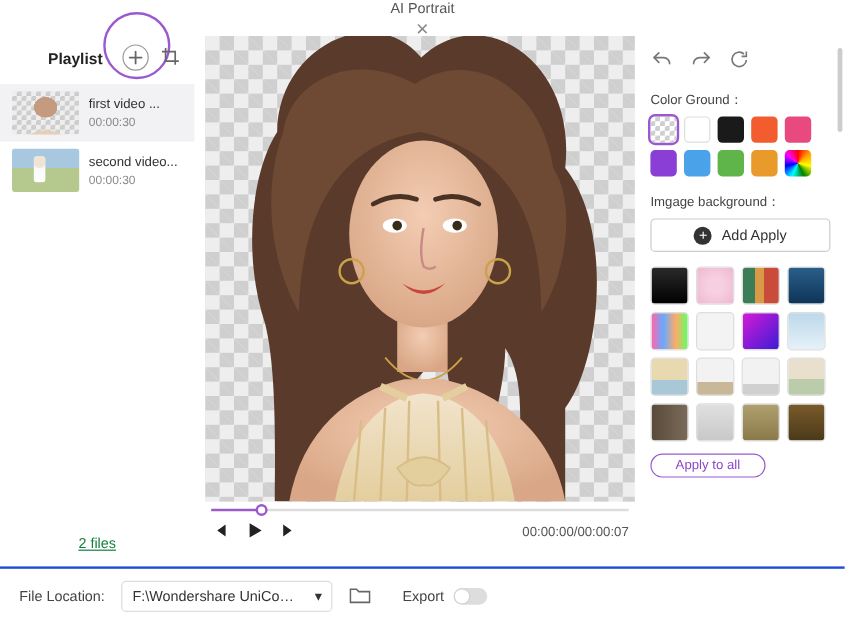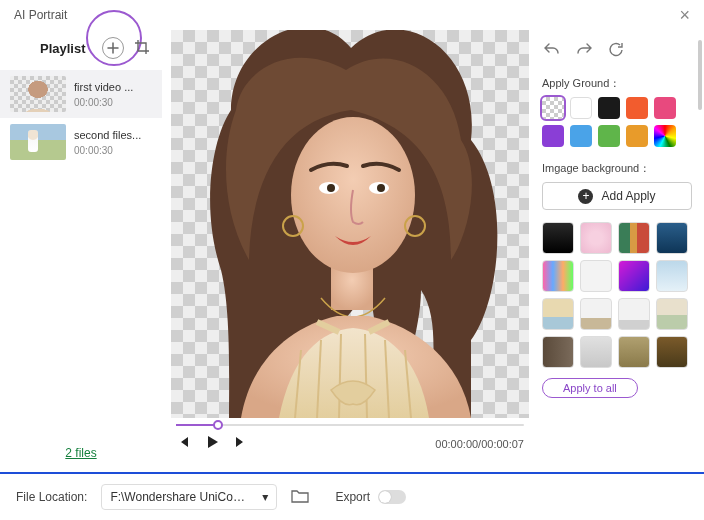--- a/index.html
+++ b/index.html
@@ -12,20 +12,21 @@
   height: 520px;
   overflow: hidden;
   position: relative;
 }
 .header {
   height: 30px;
   display: flex;
   align-items: center;
   padding: 0 14px;
   justify-content: space-between;
+  flex-direction: column;
 }
 .header-title { color: #555; font-size: 12px; }
 .close-btn { color: #888; font-size: 18px; cursor: pointer; }
 .main {
   display: flex;
   height: 442px;
 }
 .sidebar {
   width: 162px;
   display: flex;
@@ -270,21 +271,21 @@
             <div class="thumb-person"></div>
           </div>
         <div class="item-texts">
           <span class="item-title">first video ...</span>
           <span class="item-time">00:00:30</span>
         </div>
       </div>
       <div class="playlist-item">
         <div class="thumb thumb-field"></div>
         <div class="item-texts">
-          <span class="item-title">second files...</span>
+          <span class="item-title">second video...</span>
           <span class="item-time">00:00:30</span>
         </div>
       </div>
     </div>
     <div class="file-count">2 files</div>
   </div>
 
   <div class="center">
     <div class="preview">
       <svg viewBox="0 0 358 388">
@@ -367,21 +368,21 @@
           </svg></span>
       <span class="hist-icon"><svg width="16" height="14" viewBox="0 0 16 14">
             <path d="M11 2l4 4-4 4M15 6H7a5 5 0 00-5 5" stroke="#777" stroke-width="1.4" fill="none" stroke-linecap="round"></path>
           </svg></span>
       <span class="hist-icon"><svg width="15" height="15" viewBox="0 0 15 15">
             <path d="M12 3a6 6 0 10 2 5" stroke="#777" stroke-width="1.4" fill="none"></path>
             <path d="M14 1v4h-4" stroke="#777" stroke-width="1.4" fill="none"></path>
           </svg></span>
     </div>
 
-    <div class="section-label">Apply Ground：</div>
+    <div class="section-label">Color Ground：</div>
     <div class="swatches" id="swatches">
         <div class="swatch swatch-transparent sel"></div>
         <div class="swatch" style="background:#ffffff;border:1px solid #ddd"></div>
         <div class="swatch" style="background:#1a1a1a"></div>
         <div class="swatch" style="background:#f25c2e"></div>
         <div class="swatch" style="background:#e8497e"></div>
         <div class="swatch" style="background:#8a3ed6"></div>
         <div class="swatch" style="background:#4aa3e8"></div>
         <div class="swatch" style="background:#5fb54a"></div>
         <div class="swatch" style="background:#e89b2a"></div>

